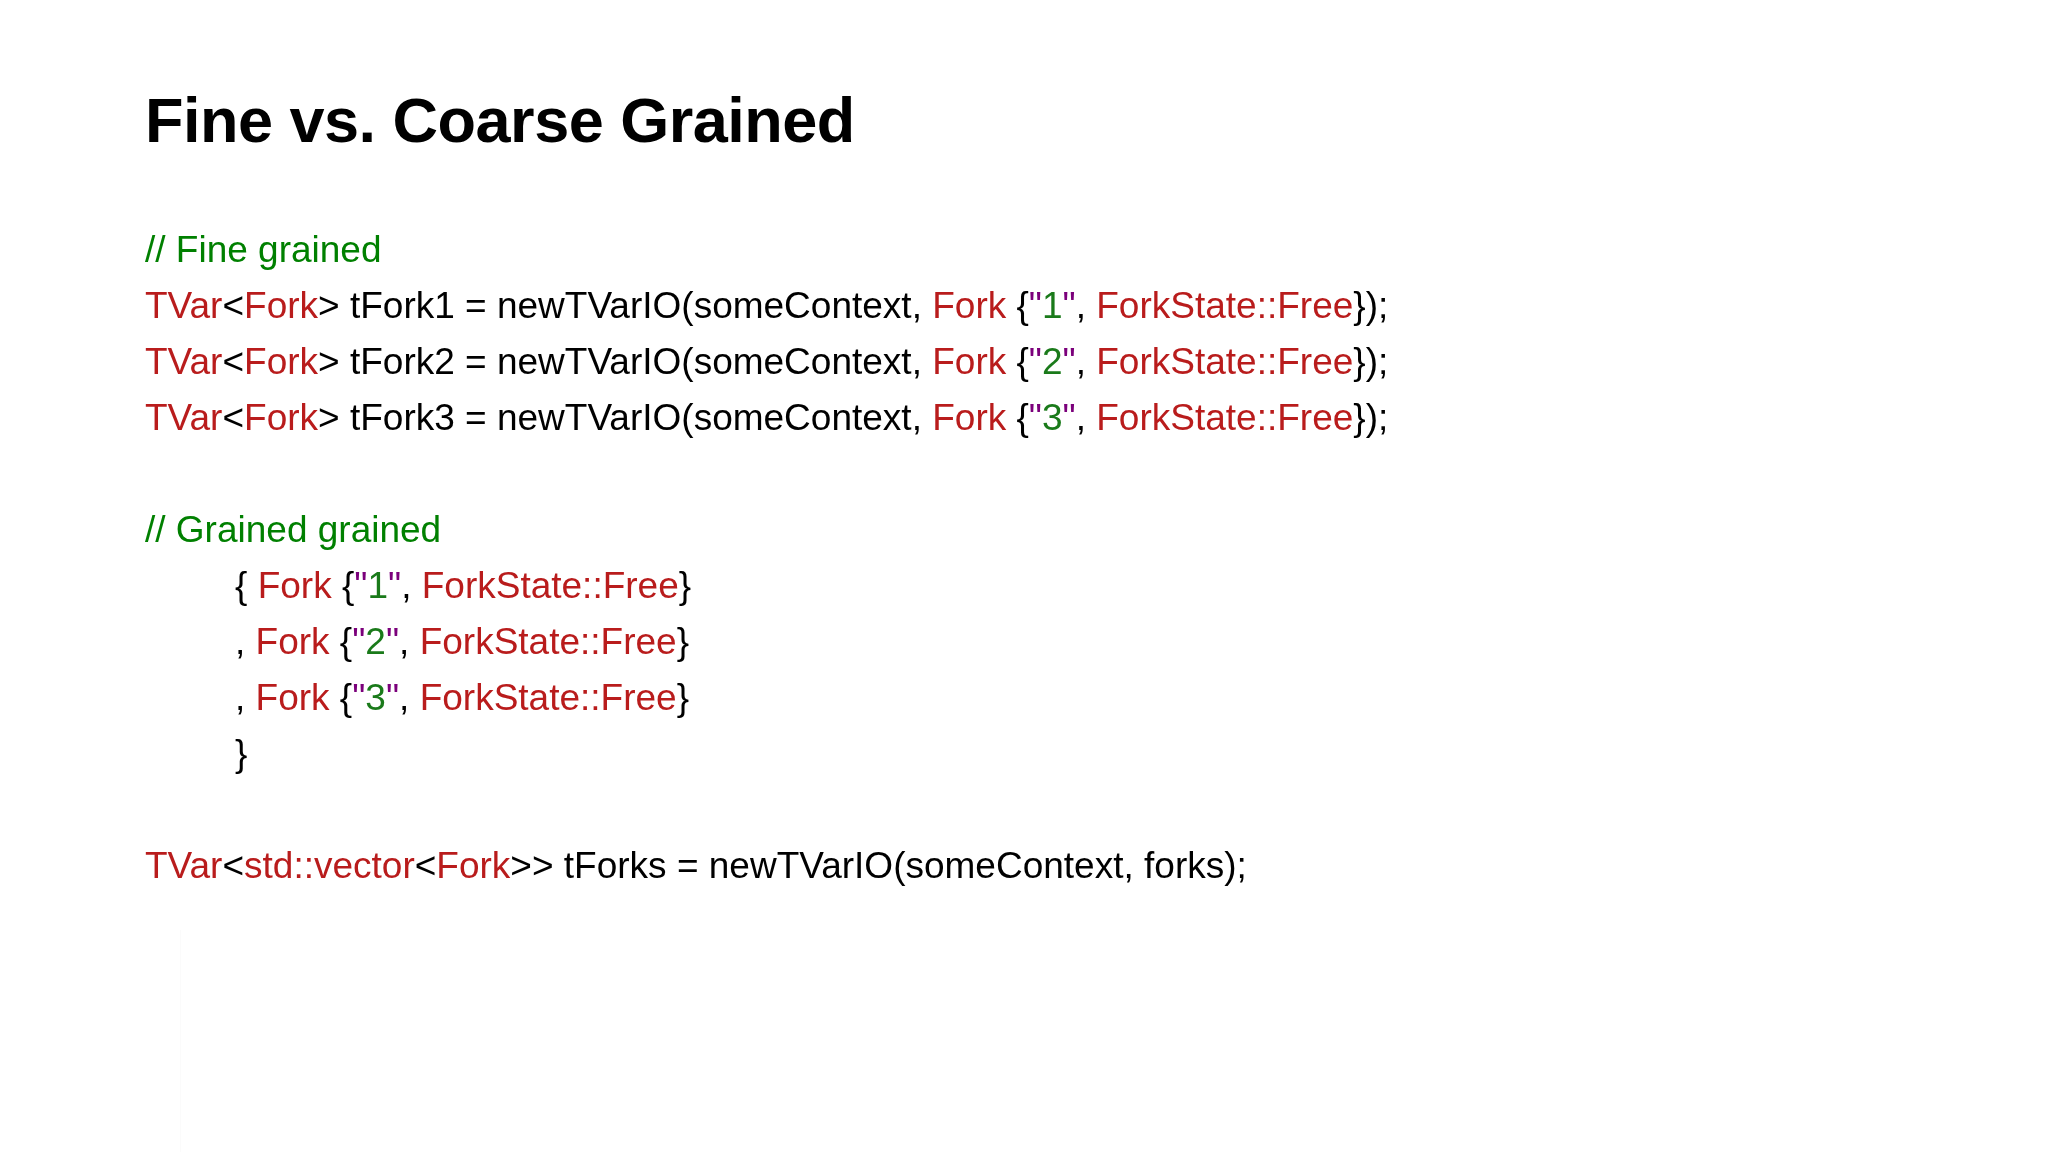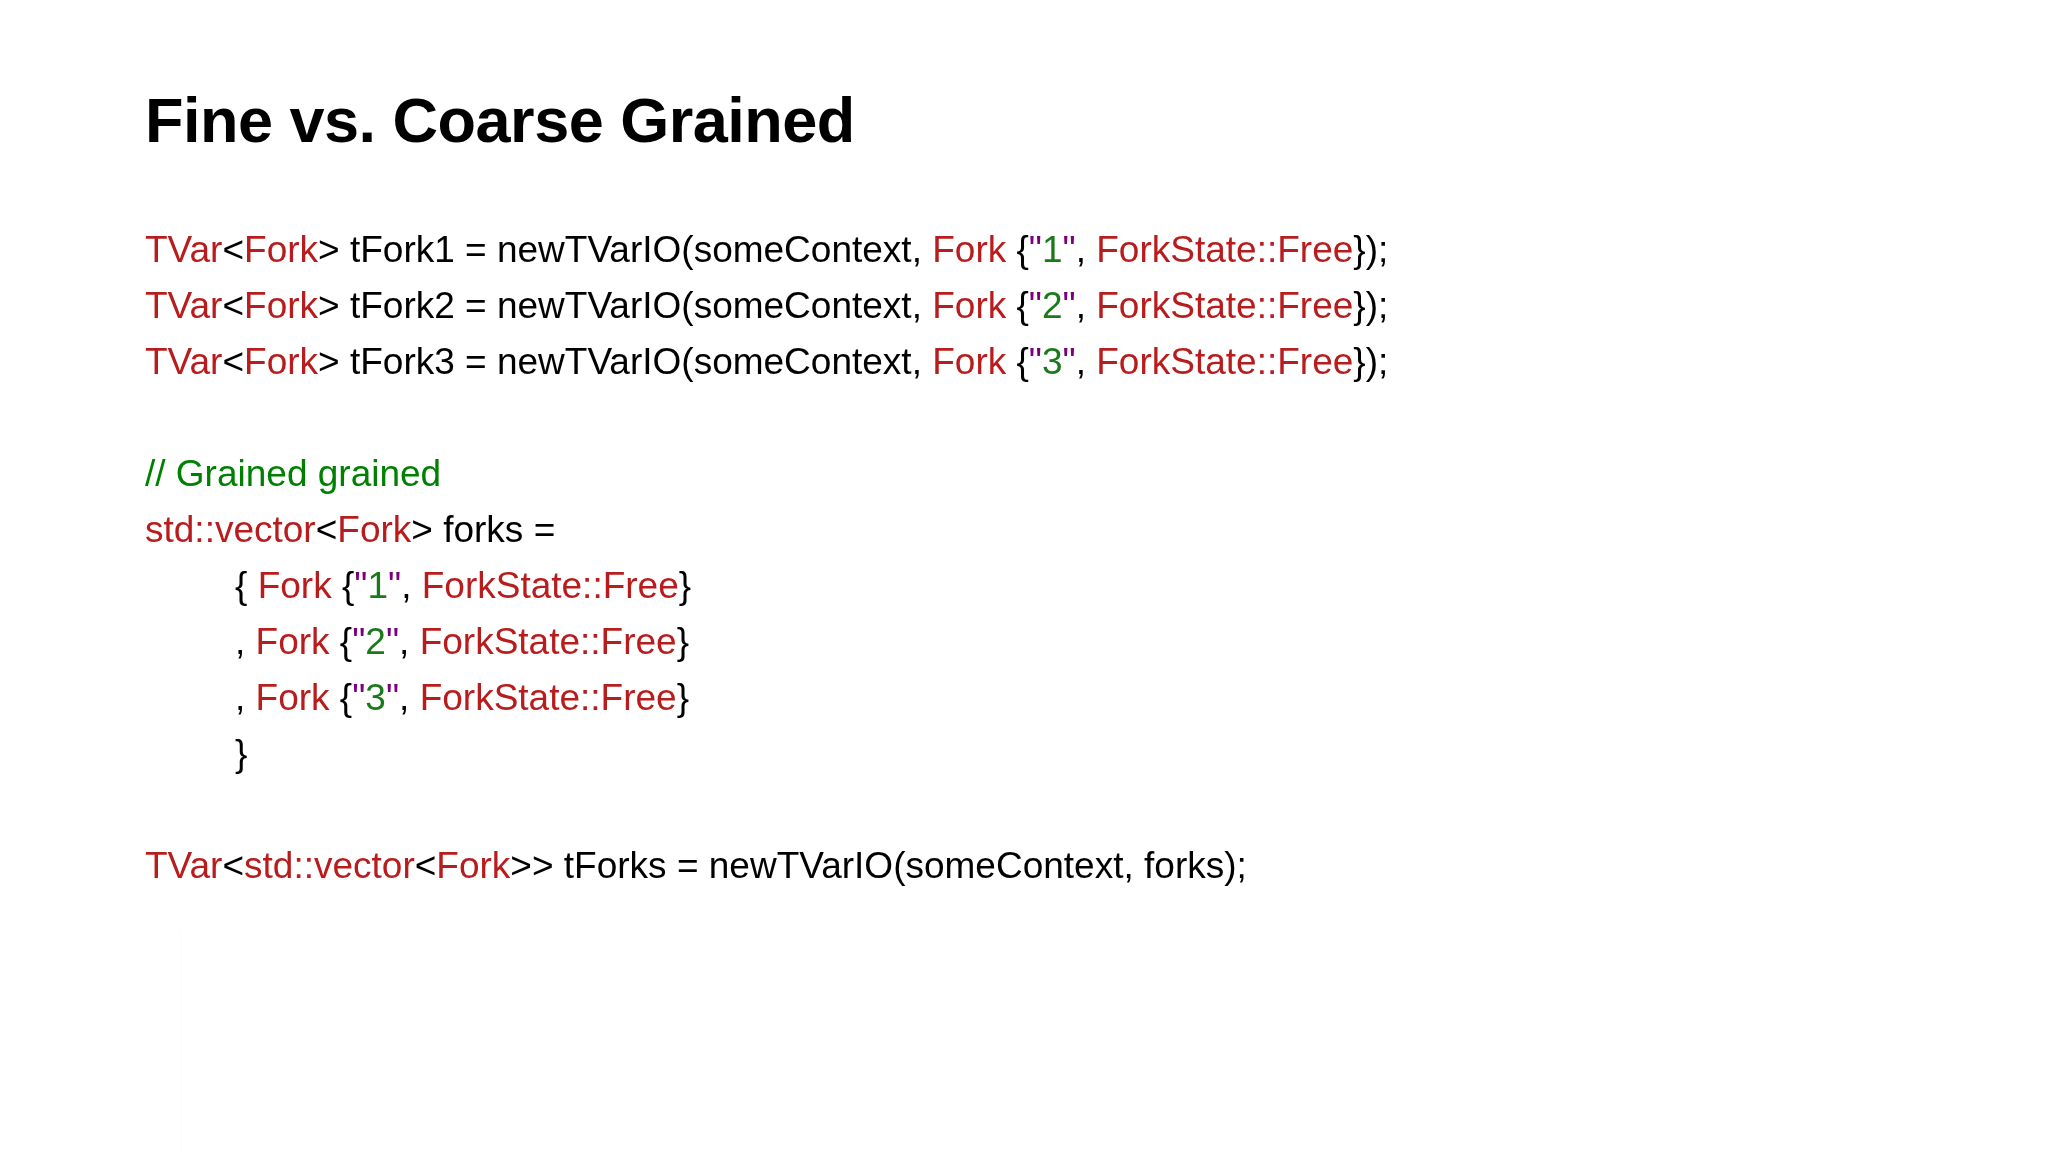--- a/index.html
+++ b/index.html
@@ -73,26 +73,26 @@
   .indent-1 { padding-left: 90px; }
 </style>
 </head>
 <body>
 
 <div class="slide">
 
   <h1 class="slide-title">Fine vs. Coarse Grained</h1>
 
   <div class="code-block">
+      <div class="code-line"><span class="tok-cmt">// Fine grained</span></div>
       <div class="code-line"><span class="tok-type">TVar</span><span class="tok-plain">&lt;</span><span class="tok-type">Fork</span><span class="tok-plain">&gt; tFork1 = newTVarIO(someContext, </span><span class="tok-type">Fork</span><span class="tok-plain"> {</span><span class="tok-quote">"</span><span class="tok-str">1</span><span class="tok-quote">"</span><span class="tok-plain">, </span><span class="tok-type">ForkState::Free</span><span class="tok-plain">});</span></div>
       <div class="code-line"><span class="tok-type">TVar</span><span class="tok-plain">&lt;</span><span class="tok-type">Fork</span><span class="tok-plain">&gt; tFork2 = newTVarIO(someContext, </span><span class="tok-type">Fork</span><span class="tok-plain"> {</span><span class="tok-quote">"</span><span class="tok-str">2</span><span class="tok-quote">"</span><span class="tok-plain">, </span><span class="tok-type">ForkState::Free</span><span class="tok-plain">});</span></div>
       <div class="code-line"><span class="tok-type">TVar</span><span class="tok-plain">&lt;</span><span class="tok-type">Fork</span><span class="tok-plain">&gt; tFork3 = newTVarIO(someContext, </span><span class="tok-type">Fork</span><span class="tok-plain"> {</span><span class="tok-quote">"</span><span class="tok-str">3</span><span class="tok-quote">"</span><span class="tok-plain">, </span><span class="tok-type">ForkState::Free</span><span class="tok-plain">});</span></div>
       <div class="code-line blank">&nbsp;</div>
       <div class="code-line"><span class="tok-cmt">// Grained grained</span></div>
-      <div class="code-line"><span class="tok-type">std::vector</span><span class="tok-plain">&lt;</span><span class="tok-type">Fork</span><span class="tok-plain">&gt; forks =</span></div>
       <div class="code-line indent-1"><span class="tok-plain">{ </span><span class="tok-type">Fork</span><span class="tok-plain"> {</span><span class="tok-quote">"</span><span class="tok-str">1</span><span class="tok-quote">"</span><span class="tok-plain">, </span><span class="tok-type">ForkState::Free</span><span class="tok-plain">}</span></div>
       <div class="code-line indent-1"><span class="tok-plain">, </span><span class="tok-type">Fork</span><span class="tok-plain"> {</span><span class="tok-quote">"</span><span class="tok-str">2</span><span class="tok-quote">"</span><span class="tok-plain">, </span><span class="tok-type">ForkState::Free</span><span class="tok-plain">}</span></div>
       <div class="code-line indent-1"><span class="tok-plain">, </span><span class="tok-type">Fork</span><span class="tok-plain"> {</span><span class="tok-quote">"</span><span class="tok-str">3</span><span class="tok-quote">"</span><span class="tok-plain">, </span><span class="tok-type">ForkState::Free</span><span class="tok-plain">}</span></div>
       <div class="code-line indent-1"><span class="tok-plain">}</span></div>
       <div class="code-line blank">&nbsp;</div>
       <div class="code-line"><span class="tok-type">TVar</span><span class="tok-plain">&lt;</span><span class="tok-type">std::vector</span><span class="tok-plain">&lt;</span><span class="tok-type">Fork</span><span class="tok-plain">&gt;&gt; tForks = newTVarIO(someContext, forks);</span></div>
     </div>
 
   <div class="seam"></div>
 

